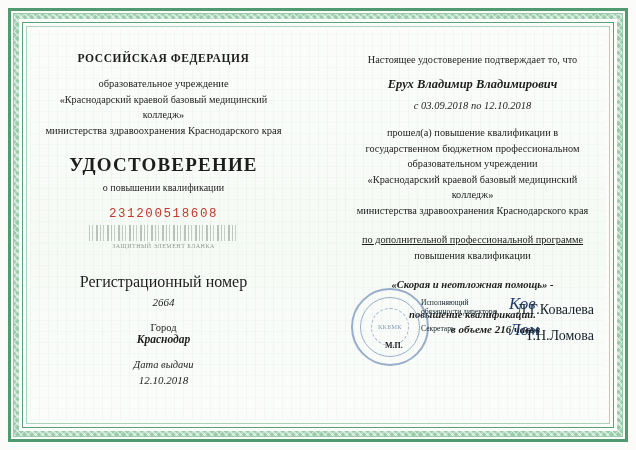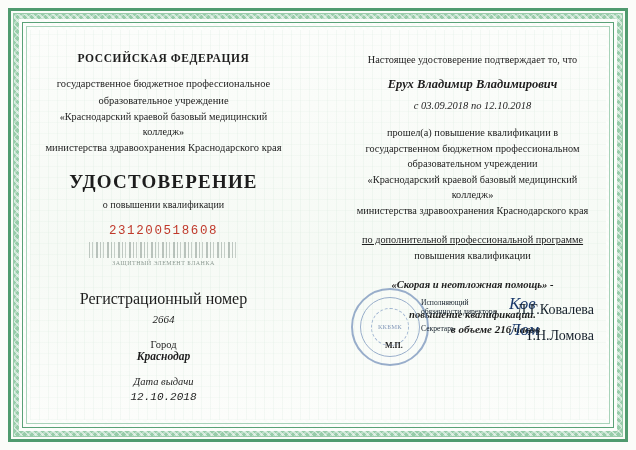--- a/index.html
+++ b/index.html
@@ -166,21 +166,20 @@
   }
   .date-label {
     font-size: 10.5px;
     margin-top: 14px;
     font-style: italic;
   }
   .date-value {
     font-size: 11px;
     font-style: italic;
     margin-top: 4px;
-    font-family: Liberation Mono, monospace;
   }
   
   .r-line {
     font-size: 10.3px;
     line-height: 1.5;
   }
   .holder-name {
     font-size: 12.5px;
     font-weight: bold;
     font-style: italic;
@@ -305,21 +304,20 @@
   <div class="border-inner"></div>
   <div class="border-hair"></div>
 
   <div class="content">
     <div class="watermark"></div>
     <div class="divider"></div>
 
     <div class="col">
       <div class="country">РОССИЙСКАЯ ФЕДЕРАЦИЯ</div>
 
-      <div class="org">государственное бюджетное профессиональное</div>
       <div class="org">образовательное учреждение</div>
       <div class="org-quoted">«Краснодарский краевой базовый медицинский колледж»</div>
       <div class="org">министерства здравоохранения Краснодарского края</div>
 
       <div class="title-big">УДОСТОВЕРЕНИЕ</div>
       <div class="subtitle">о повышении квалификации</div>
 
       <div class="barcode-num">231200518608</div>
       <div class="barcode"></div>
       <div class="barcode-caption">ЗАЩИТНЫЙ ЭЛЕМЕНТ БЛАНКА</div>

